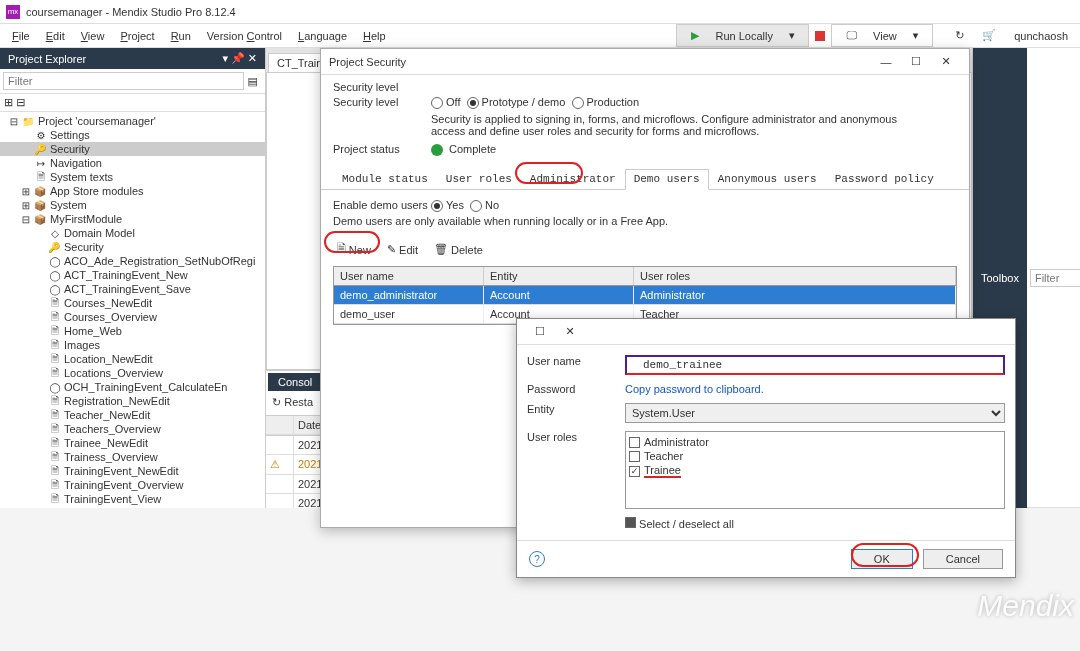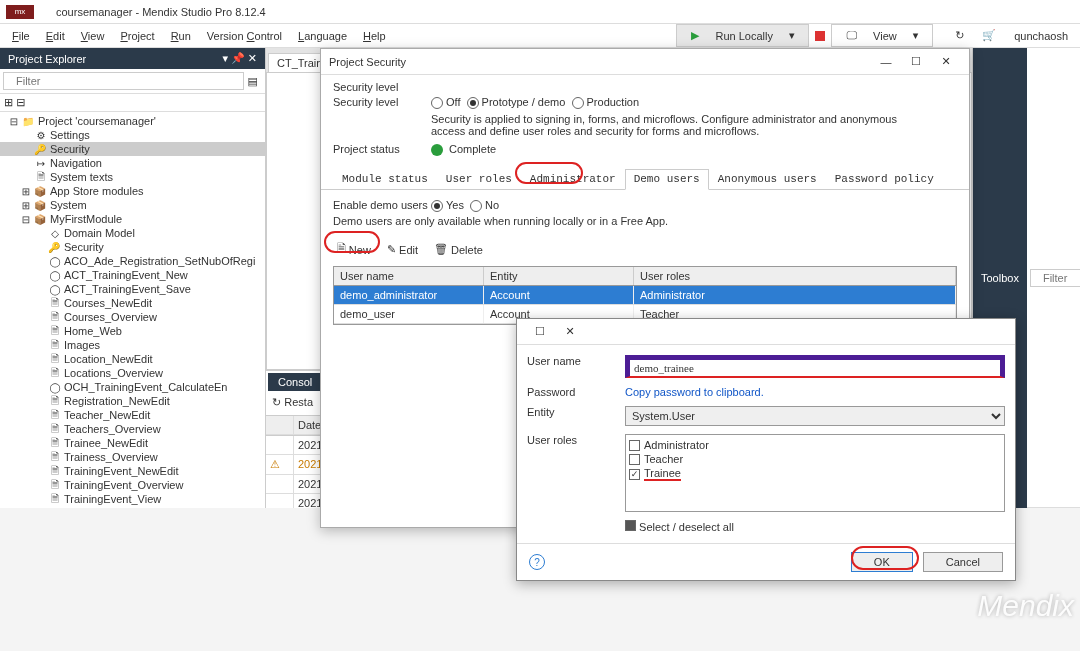--- a/index.html
+++ b/index.html
@@ -1,33 +1,33 @@
 <!DOCTYPE html>
 <html><head>
 <meta charset="utf-8">
 <style>
 *{box-sizing:border-box;margin:0;padding:0;font-family:"Segoe UI",Tahoma,sans-serif;font-size:11px;color:#333}
 body{background:#f4f4f4;width:1080px;height:651px;position:relative;overflow:hidden}
 .titlebar{height:24px;background:#fff;display:flex;align-items:center;padding:0 6px;border-bottom:1px solid #ddd}
-.titlebar .logo{width:28px;height:14px;background:#7f1d1d;color:#fff;font-size:8px;display:flex;align-items:center;justify-content:center;margin-right:22px}
+.titlebar .logo{width:14px;height:14px;background:#a21caf;color:#fff;font-size:8px;display:flex;align-items:center;justify-content:center;margin-right:6px}
 .menubar{height:24px;background:#fff;display:flex;align-items:center;padding:0 6px;gap:4px;border-bottom:1px solid #ddd}
 .menubar span{padding:2px 6px;cursor:default}
 .menubar span u{text-decoration:underline}
 .menubar .run-section{margin-left:auto;display:flex;align-items:center;gap:6px}
 .run-btn{background:#e8e8e8;border:1px solid #ccc;padding:2px 8px;display:flex;align-items:center;gap:4px}
 .run-btn .play{color:#2a9d3c}
 .stop{width:10px;height:10px;background:#d33}
 .view-btn{border:1px solid #ccc;padding:2px 8px;display:flex;align-items:center;gap:4px}
 .user-area{display:flex;align-items:center;gap:6px;margin-left:10px}
 .panels{display:flex;flex:1;min-height:0}
 .project-explorer{width:266px;background:#fff;display:flex;flex-direction:column;border-right:1px solid #ccc}
 .panel-header{background:#2b3a4a;color:#fff;padding:4px 8px;display:flex;align-items:center;justify-content:space-between}
 .panel-header span{color:#fff}
 .filter-row{padding:3px;border-bottom:1px solid #ddd;display:flex;align-items:center}
-.filter-input{flex:1;border:1px solid #ccc;padding:2px 12px}
+.filter-input{flex:1;border:1px solid #ccc;padding:2px 4px}
 .tree{flex:1;overflow:auto;padding:2px 0}
 .tree-item{padding:1px 4px 1px 8px;display:flex;align-items:center;gap:3px;white-space:nowrap;cursor:default}
 .tree-item.sel{background:#ccc}
 .tree-icon{width:12px;height:12px;display:inline-flex;align-items:center;justify-content:center;font-size:10px}
 .ind1{padding-left:20px}.ind2{padding-left:34px}
 .center{flex:1;display:flex;flex-direction:column;position:relative;background:#e4e4e4}
 .tab-strip{height:24px;display:flex;align-items:flex-end;padding-left:2px;gap:2px}
 .tab{background:#fff;border:1px solid #ccc;border-bottom:none;padding:3px 8px}
 .center-body{flex:1;background:#fff;border:1px solid #ccc;position:relative}
 .toolbox{width:108px;background:#fff;border-left:1px solid #ccc;display:flex;flex-direction:row}
@@ -54,21 +54,21 @@
 .grid-head{display:flex;background:#eee;border-bottom:1px solid #999}
 .grid-head div{padding:3px 6px;border-right:1px solid #ccc}
 .grid-row{display:flex;border-bottom:1px solid #ddd}
 .grid-row div{padding:3px 6px;border-right:1px solid #eee}
 .grid-row.sel{background:#2d7dd2;color:#fff}
 .grid-row.sel div{color:#fff}
 .col-user{width:150px}.col-entity{width:150px}.col-roles{flex:1}
 .adduser-dialog{position:absolute;left:516px;top:318px;width:500px;background:#fff;border:1px solid #888;box-shadow:0 3px 12px rgba(0,0,0,.3);display:flex;flex-direction:column}
 .adduser-body{padding:6px 10px;font-family:"Courier New",monospace}
 .adduser-body .field-row{padding:4px 0}
-.adduser-body input[type=text]{flex:1;border:5px solid #4c1d95;padding:2px 4px;font-family:Liberation Serif, serif;outline:none}
+.adduser-body input[type=text]{flex:1;border:2px solid #4c1d95;padding:2px 16px;font-family:Liberation Mono, monospace;outline:none}
 .adduser-body select{flex:1;border:1px solid #999;padding:2px}
 .roles-box{flex:1;border:1px solid #999;padding:3px;height:78px}
 .role-opt{display:flex;align-items:center;gap:4px;padding:1px 0}
 .role-opt .cb{width:11px;height:11px;border:1px solid #666;display:inline-flex;align-items:center;justify-content:center;font-size:9px}
 .link{color:#1156c7;cursor:pointer}
 .dlg-foot{display:flex;justify-content:flex-end;gap:10px;padding:8px 12px;border-top:1px solid #ddd;align-items:center}
 .btn{border:1px solid #999;padding:3px 22px;background:#eee;cursor:default}
 .btn.default{border:1px solid #2d7dd2}
 .help-ico{margin-right:auto;width:16px;height:16px;border-radius:50%;border:1px solid #2d7dd2;color:#2d7dd2;display:flex;align-items:center;justify-content:center;font-size:10px}
 .console{height:138px;background:#fff;border-top:1px solid #ccc;display:flex;flex-direction:column}

